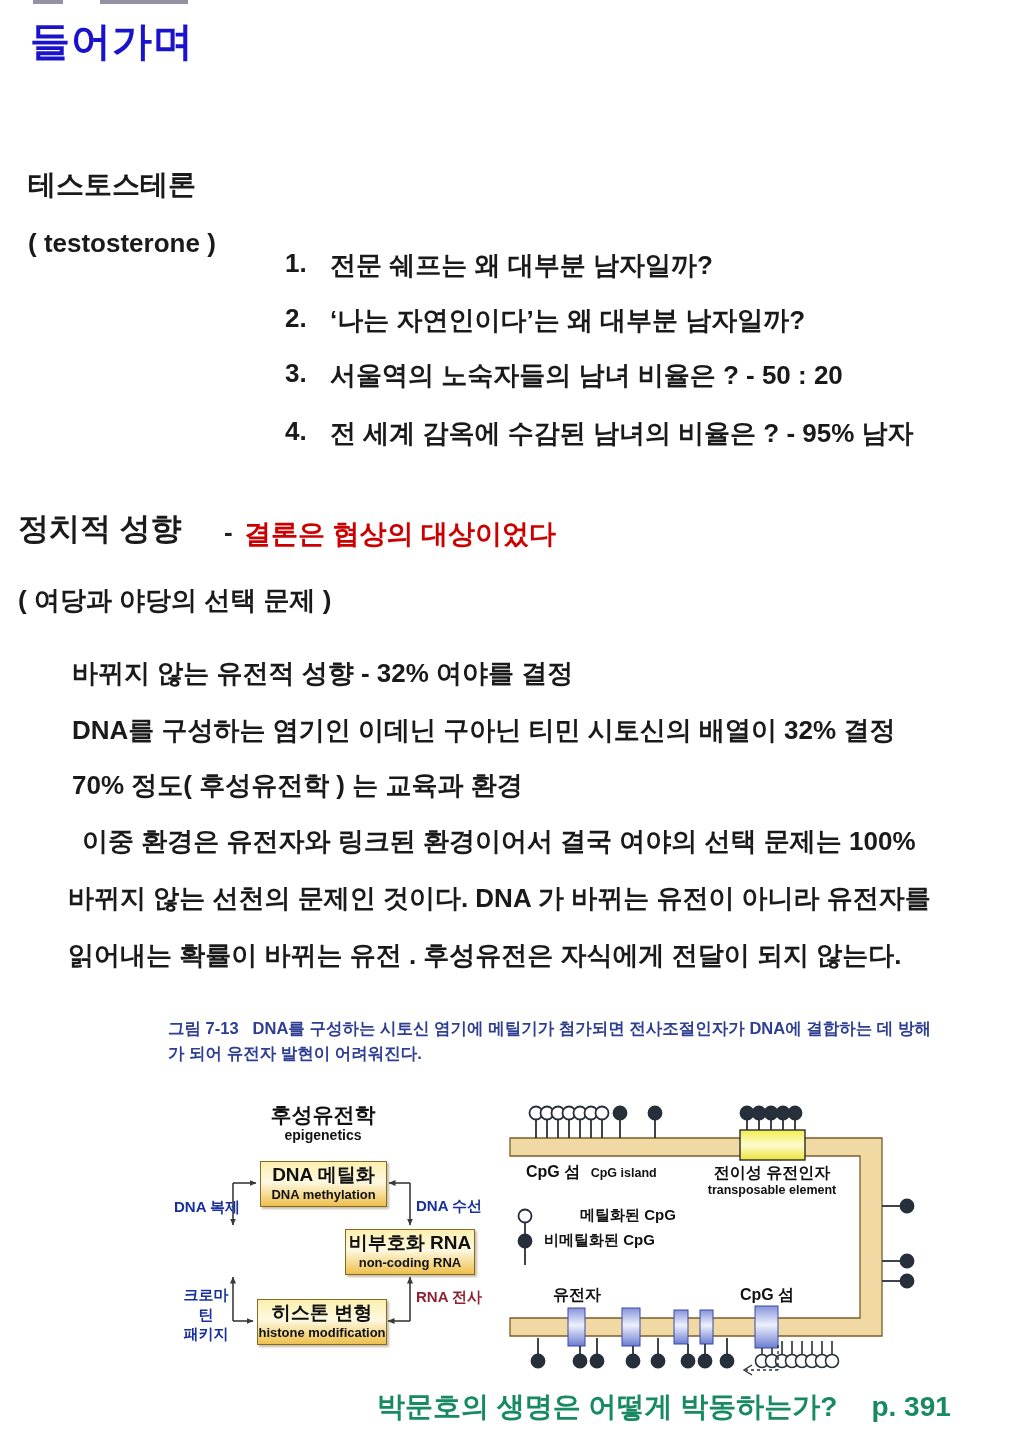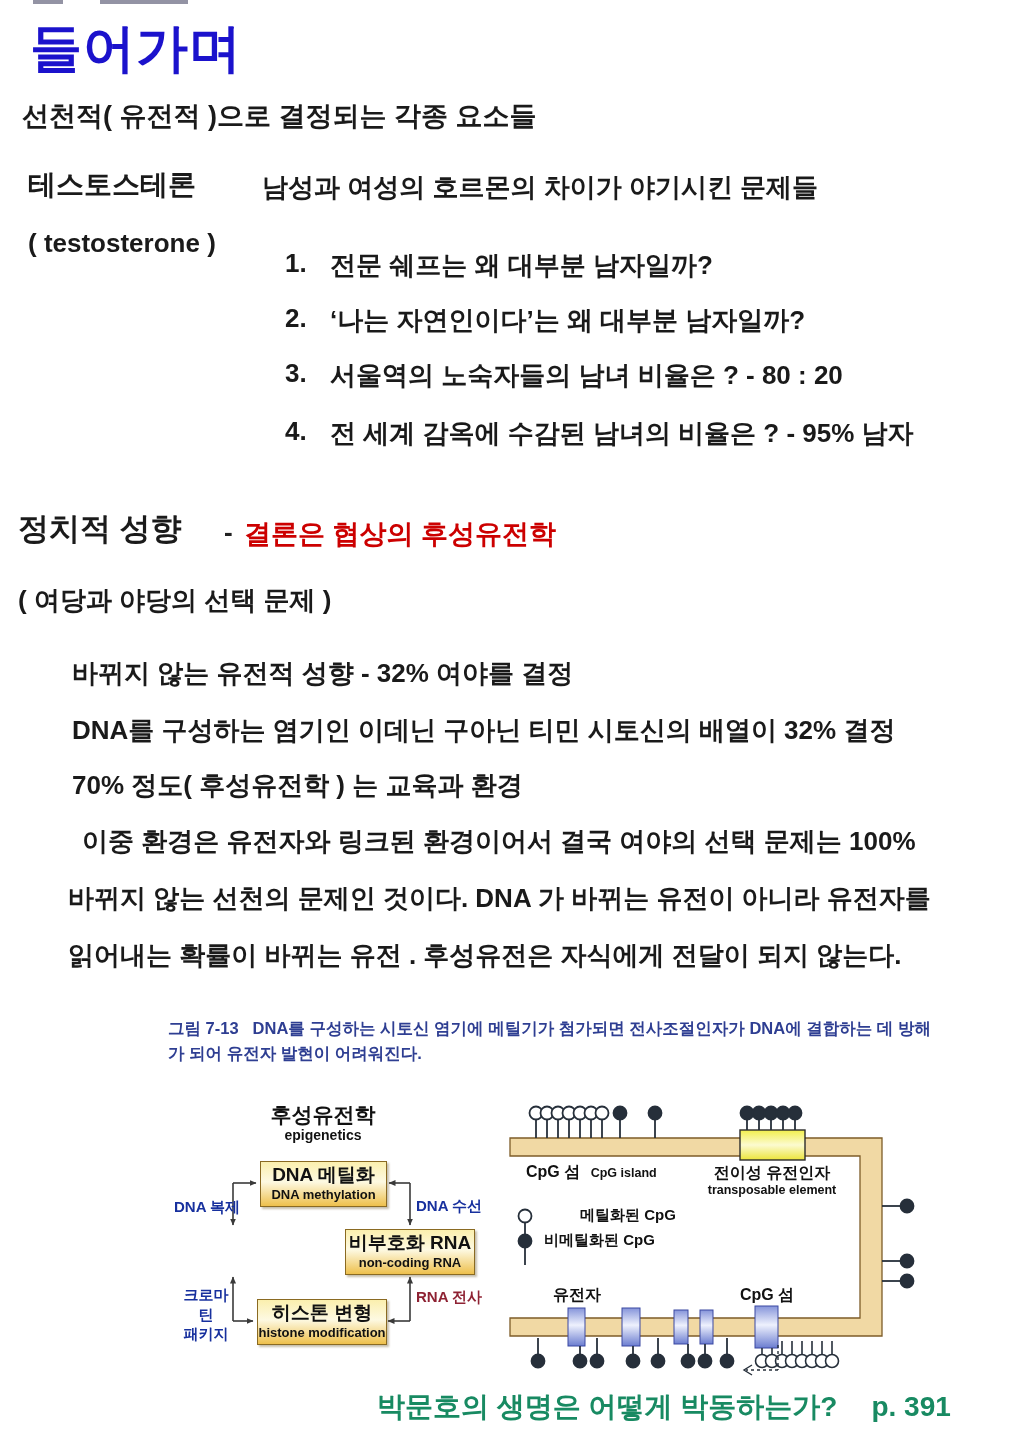--- a/index.html
+++ b/index.html
@@ -2,21 +2,21 @@
 <html><head>
 <meta charset="utf-8">
 <style>
   html,body{margin:0;padding:0;background:#e8e8e8;}
   .page{
     position:relative;width:1018px;height:1440px;background:#ffffff;
     font-family:"Liberation Sans","DejaVu Sans",sans-serif;
     font-weight:700;color:#1a1a1a;overflow:hidden;margin:0 auto;
   }
   .abs{position:absolute;}
-  .title{font-size:52px;color:#1b12cc;letter-spacing:1px;}
+  .title{font-size:40px;color:#1b12cc;letter-spacing:1px;}
   .t27{font-size:27px;}
   .t26{font-size:26px;}
   .t28{font-size:28px;}
   .listnum{font-size:26px;}
   .listtext{font-size:26px;}
   .pol-head{font-size:31px;}
   .pol-dash{font-size:26px;color:#222;}
   .pol-red{font-size:27px;color:#cc0000;}
   .para{font-size:26px;white-space:nowrap;}
   .artifact{background:#3a3a5a;opacity:.55;height:4px;}
@@ -59,40 +59,38 @@
 </head>
 <body>
 
 <div class="page">
 
   <div class="abs artifact" style="left:33px;top:0;width:30px;"></div>
   <div class="abs artifact" style="left:100px;top:0;width:88px;"></div>
 
   <div class="abs title" style="left:30px;top:14px;">들어가며</div>
 
-  <div class="abs t27" style="left:22px;top:98px;">선천적( 유전적 )으로 결정되는 각종 요소들</div>
 
   <div class="abs t28" style="left:28px;top:166px;">테스토스테론</div>
-  <div class="abs t26" style="left:262px;top:170px;">남성과 여성의 호르몬의 차이가 야기시킨 문제들</div>
   <div class="abs t26" style="left:28px;top:228px;">( testosterone )</div>
 
   <div>
     <div class="abs listnum" style="left:285px;top:248px;">1.</div>
     <div class="abs listtext" style="left:330px;top:248px;">전문 쉐프는 왜 대부분 남자일까?</div>
     <div class="abs listnum" style="left:285px;top:303px;">2.</div>
     <div class="abs listtext" style="left:330px;top:303px;">‘나는 자연인이다’는 왜 대부분 남자일까?</div>
     <div class="abs listnum" style="left:285px;top:358px;">3.</div>
-    <div class="abs listtext" style="left:330px;top:358px;">서울역의 노숙자들의 남녀 비율은 ? - 80 : 20</div>
+    <div class="abs listtext" style="left:330px;top:358px;">서울역의 노숙자들의 남녀 비율은 ? - 50 : 20</div>
     <div class="abs listnum" style="left:285px;top:416px;">4.</div>
     <div class="abs listtext" style="left:330px;top:416px;">전 세계 감옥에 수감된 남녀의 비율은 ? - 95% 남자</div>
   </div>
 
   <div class="abs pol-head" style="left:18px;top:508px;">정치적 성향</div>
   <div class="abs pol-dash" style="left:224px;top:517px;">-</div>
-  <div class="abs pol-red" style="left:244px;top:516px;">결론은 협상의 후성유전학</div>
+  <div class="abs pol-red" style="left:244px;top:516px;">결론은 협상의 대상이었다</div>
   <div class="abs t26" style="left:18px;top:583px;">( 여당과 야당의  선택 문제 )</div>
 
   <div>
     <div class="abs para" style="left:72px;top:656px;">바뀌지 않는 유전적 성향 - 32%  여야를 결정</div>
     <div class="abs para" style="left:72px;top:713px;">DNA를 구성하는 염기인 이데닌 구아닌 티민 시토신의 배열이 32% 결정</div>
     <div class="abs para" style="left:72px;top:768px;">70% 정도( 후성유전학 ) 는 교육과 환경</div>
     <div class="abs para" style="left:82px;top:824px;">이중 환경은 유전자와  링크된 환경이어서 결국 여야의 선택 문제는 100%</div>
     <div class="abs para" style="left:68px;top:881px;">바뀌지 않는 선천의 문제인 것이다. DNA 가 바뀌는 유전이 아니라 유전자를</div>
     <div class="abs para" style="left:68px;top:938px;">읽어내는 확률이 바뀌는 유전 . 후성유전은 자식에게 전달이 되지 않는다.</div>
   </div>

